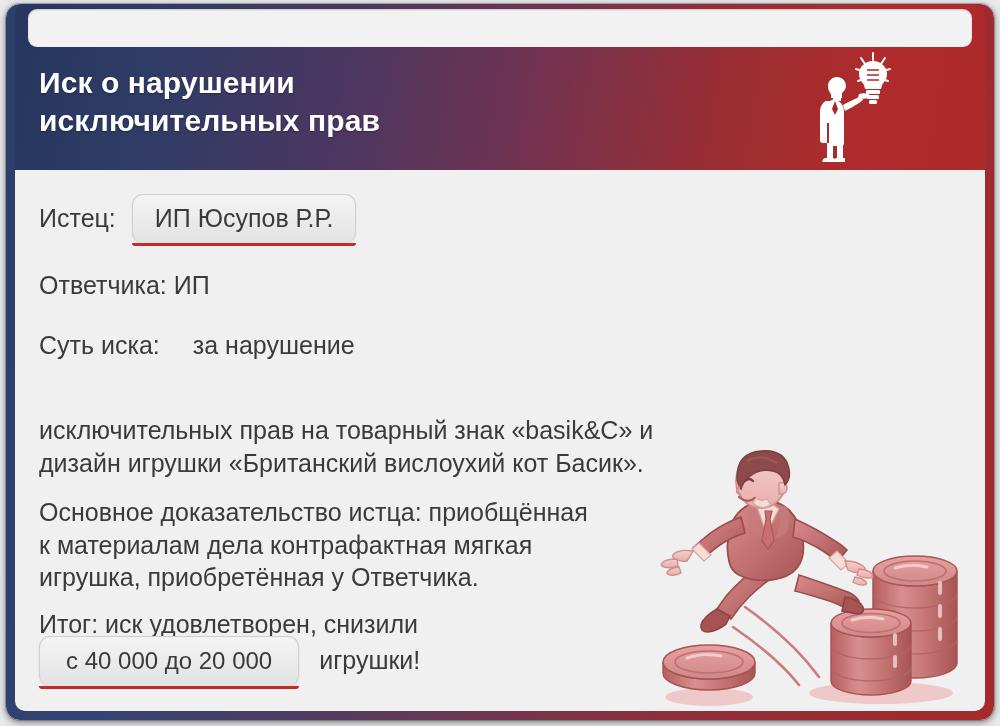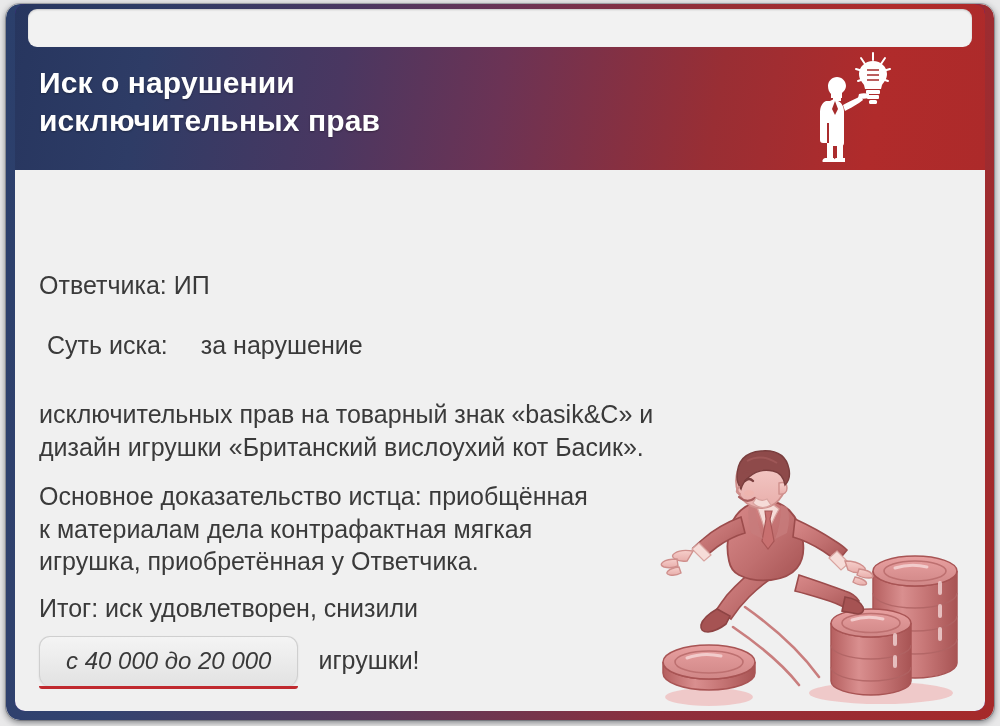--- a/index.html
+++ b/index.html
@@ -107,20 +107,21 @@
     color: #3a3a3a;
     font-size: 25px;
     line-height: 1.25;
   }
   .para {
     position: absolute;
     color: #3a3a3a;
     font-size: 25px;
     line-height: 1.30;
     white-space: pre-line;
+    margin-top: 16px;
   }
 
   
   .pill {
     display: inline-block;
     position: relative;
     border-radius: 11px;
     background: linear-gradient(180deg, #f4f4f4 0%, #ececec 45%, #e2e2e2 100%);
     border: 1px solid #cfcfcf;
     border-bottom: none;
@@ -140,32 +141,32 @@
     border-radius: 0 0 11px 11px;
     background: #c0292e;
   }
 
   
   #row-plaintiff { left: 24px; top: 24px; }
   #row-plaintiff .label { margin-right: 16px; }
 
   #row-defendant { left: 24px; top: 100px; }
 
-  #row-claim { left: 32px; top: 160px; align-items: center; }
+  #row-claim { left: 24px; top: 160px; align-items: center; }
   #row-claim .label { margin-right: 15px; }
   #row-claim .after-text { margin-left: 18px; color: #3a3a3a; font-size: 25px; }
 
   #claim-body { left: 24px; top: 228px; width: 700px; }
 
   #evidence { left: 24px; top: 310px; width: 660px; }
 
   #outcome { left: 24px; top: 422px; }
 
   #row-amount { left: 24px; top: 466px; }
-  #row-amount .pill { font-size: 24px; padding: 10px 26px 11px 26px; font-style: italic; }
+  #row-amount .pill { font-size: 24px; padding: 10px 26px 11px 26px; }
   #row-amount .after-text { margin-left: 20px; color: #3a3a3a; font-size: 25px; }
 
   
   .illustration {
     position: absolute;
     right: 6px;
     bottom: 0px;
     width: 330px;
     height: 270px;
     pointer-events: none;
@@ -223,20 +224,24 @@
 
             <path d="M14 108 l9 0 0 4 -11 0 c-1 0 -1 -3 2 -4z"></path>
             <path d="M25 108 l9 0 0 4 -11 0 c-1 0 -1 -3 2 -4z"></path>
           </g>
         </svg>
       </div>
     </div>
 
     <div class="content">
 
+      <div class="row" id="row-plaintiff">
+        <span class="label">Истец:</span>
+        <span class="pill">ИП Юсупов Р.Р.</span>
+      </div>
 
       <div class="row" id="row-defendant">
         <span class="label">Ответчика: ИП</span>
       </div>
 
       <div class="row" id="row-claim">
         <span class="label">Суть иска:</span>
         <span class="after-text">за нарушение</span>
       </div>
 

